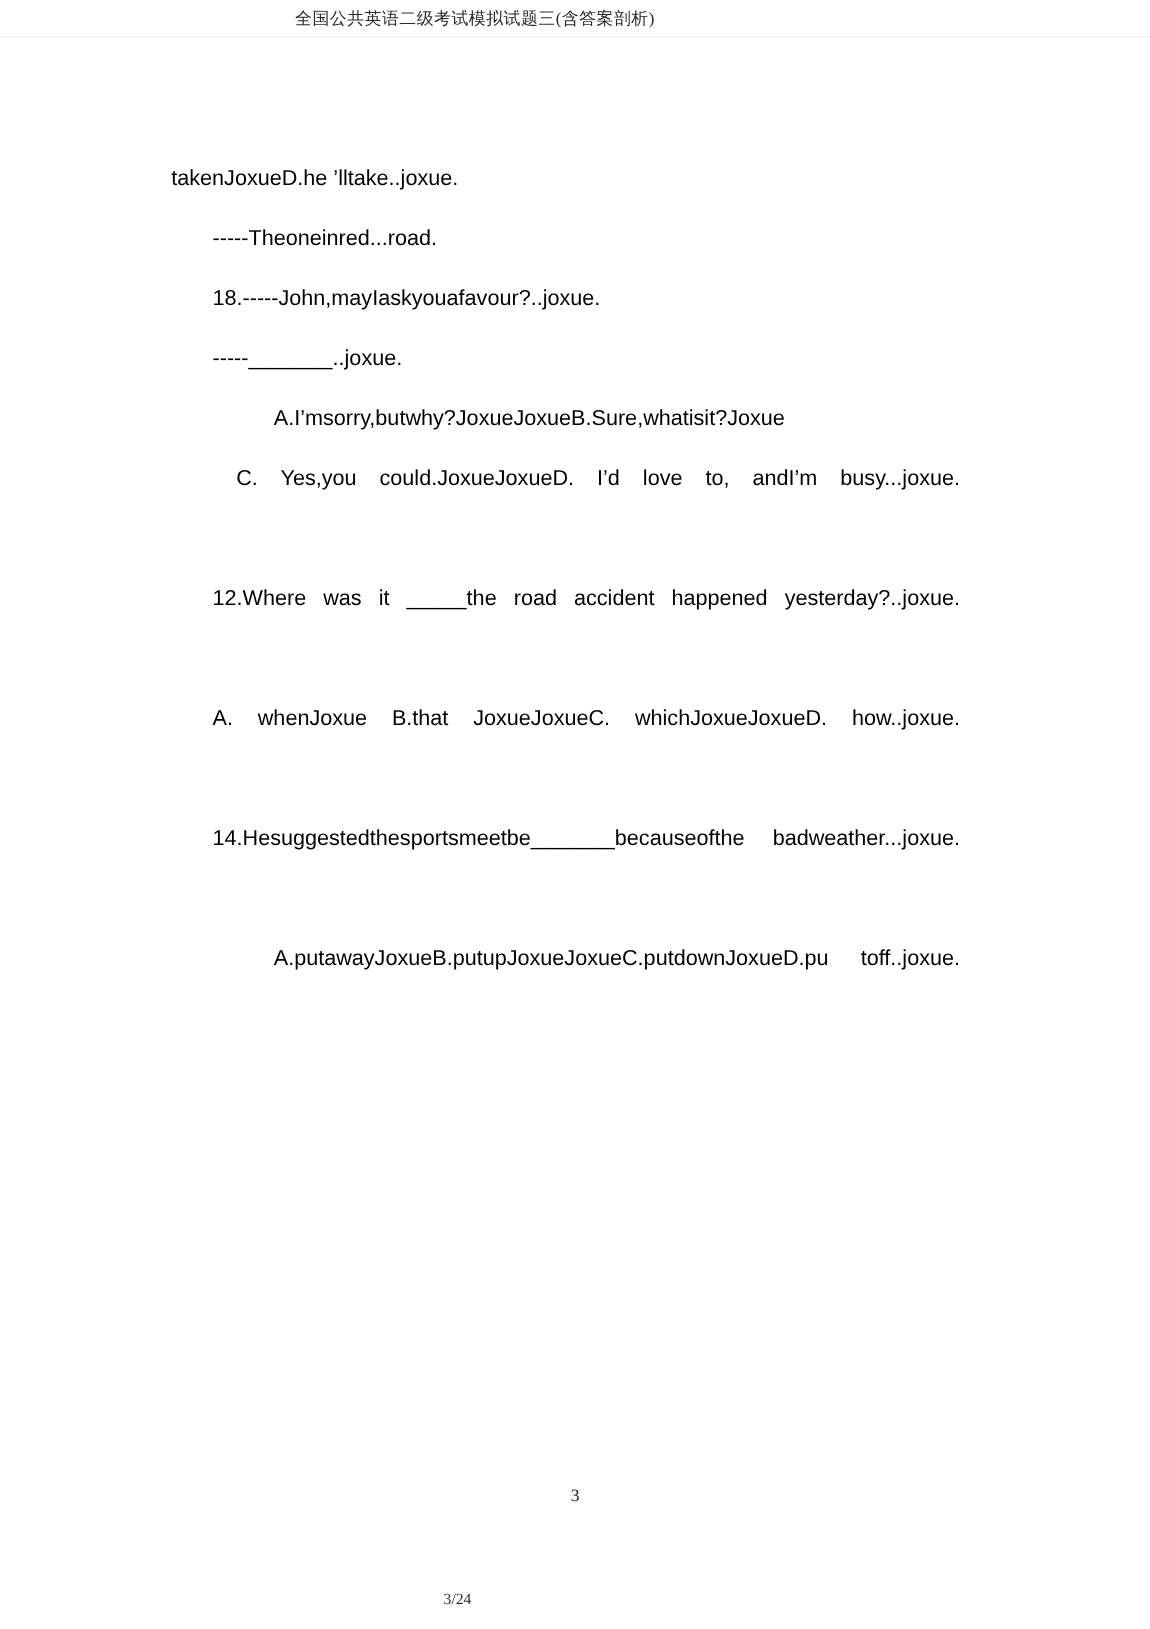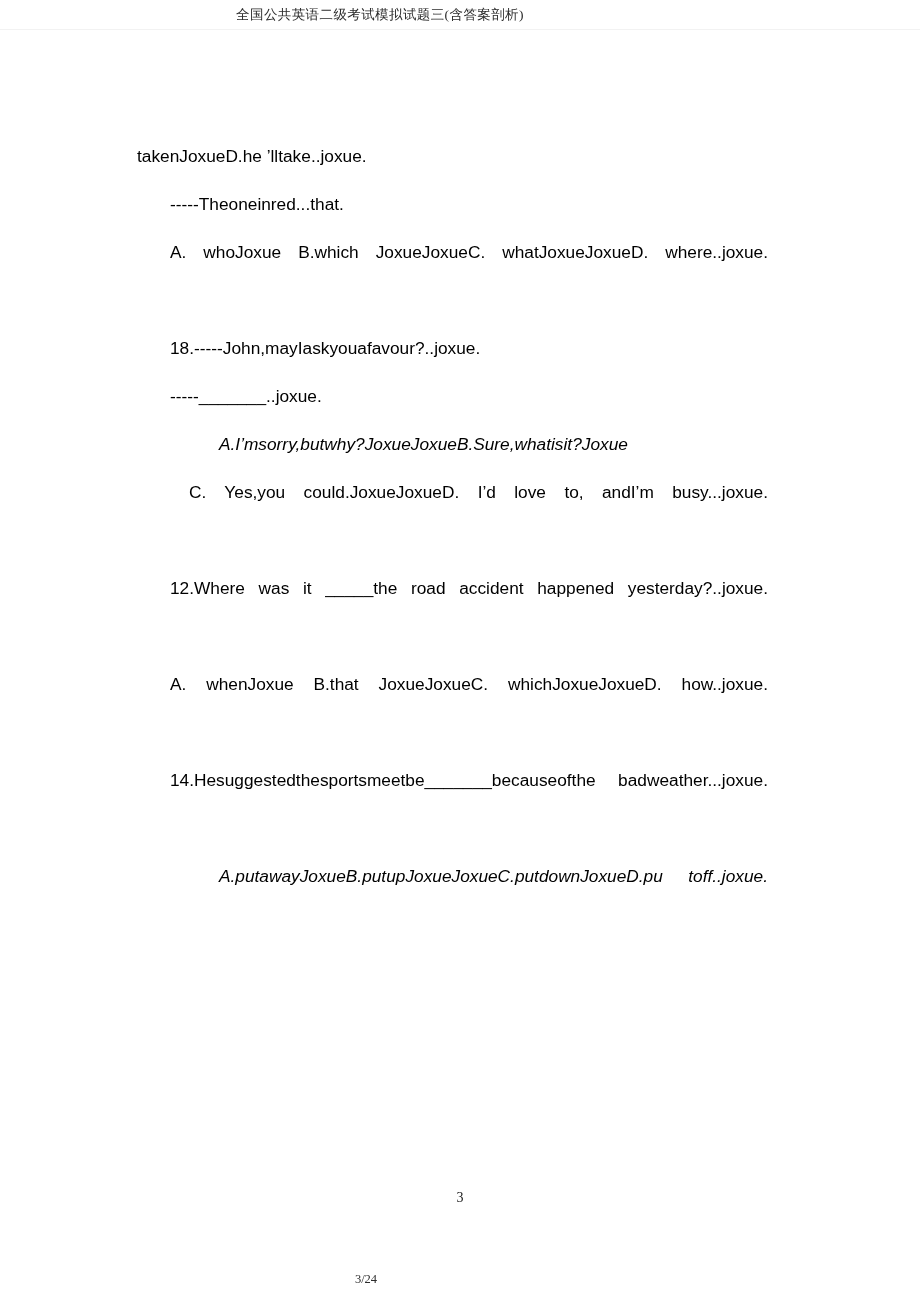--- a/index.html
+++ b/index.html
@@ -39,21 +39,21 @@
     top: 29px;
     left: 0;
     width: 920px;
     height: 1px;
     background: #f2f2f2;
   }
 
   
   .page-body {
     position: absolute;
-    top: 132px;
+    top: 118px;
     left: 137px;
     width: 631px;   
   }
 
   .para {
     font-size: 17.3px;
     line-height: 48px;
     text-align: justify;
     text-justify: inter-word;
     margin: 0;
@@ -67,21 +67,21 @@
     display: inline-block;
     width: 100%;
   }
   .para.no-justify {
     text-align: left;
   }
   .para.no-justify::after { content: none; }
 
   .indent-1 { text-indent: 33px; }
   .indent-2 { text-indent: 52px; }
-  .indent-3 { text-indent: 82px; font-style: italic; }
+  .indent-3 { text-indent: 82px; }
 
   
   .page-number {
     position: absolute;
     top: 1190px;
     left: 0;
     width: 920px;
     text-align: center;
     font-family: "Liberation Serif", "DejaVu Serif", serif;
     font-size: 14px;
@@ -101,22 +101,21 @@
 </head>
 <body>
 
 <div class="doc-header">
   <span class="doc-header-title">全国公共英语二级考试模拟试题三(含答案剖析)</span>
 </div>
 <div class="header-rule"></div>
 
 <div class="page-body">
   <p class="para no-justify">takenJoxueD.he    ’lltake..joxue.</p>
-  <p class="para no-justify indent-1">-----Theoneinred...that.</p>
-  <p class="para indent-1">A.  whoJoxue   B.which      JoxueJoxueC.   whatJoxueJoxueD. where..joxue.</p>
+  <p class="para no-justify indent-1">-----Theoneinred...road.</p>
   <p class="para no-justify indent-1">18.-----John,mayIaskyouafavour?..joxue.</p>
   <p class="para no-justify indent-1">-----_______..joxue.</p>
   <p class="para no-justify indent-3">A.I’msorry,butwhy?JoxueJoxueB.Sure,whatisit?Joxue</p>
   <p class="para indent-2">C.  Yes,you    could.JoxueJoxueD.   I’d  love    to,  andI’m busy...joxue.</p>
   <p class="para indent-1">12.Where     was    it    _____the   road    accident    happened yesterday?..joxue.</p>
   <p class="para indent-1">A.   whenJoxue    B.that      JoxueJoxueC.   whichJoxueJoxueD. how..joxue.</p>
   <p class="para indent-1">14.Hesuggestedthesportsmeetbe_______becauseofthe badweather...joxue.</p>
   <p class="para indent-3">A.putawayJoxueB.putupJoxueJoxueC.putdownJoxueD.pu toff..joxue.</p>
 </div>
 

